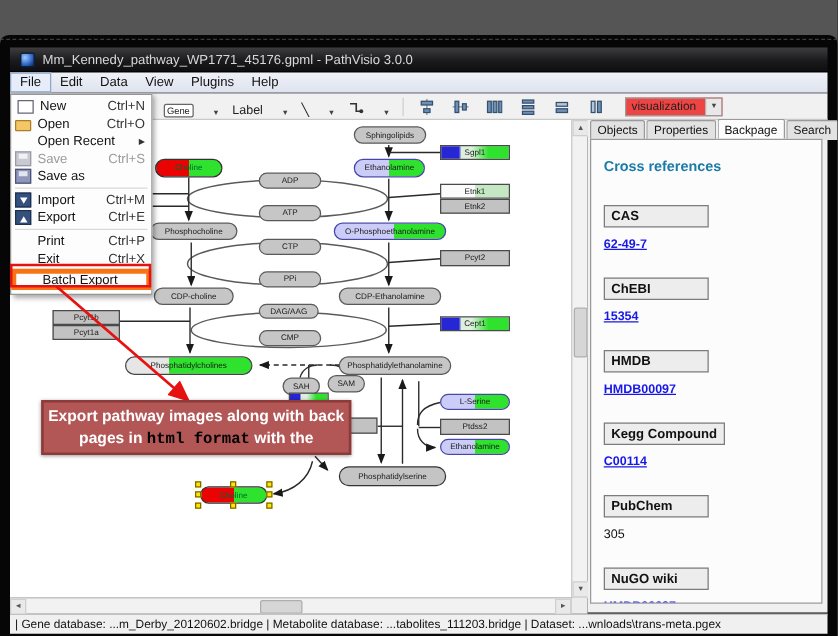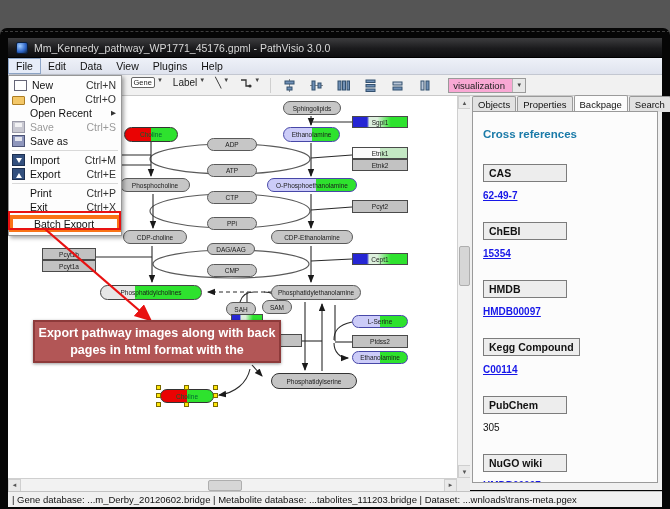--- a/index.html
+++ b/index.html
@@ -15,28 +15,28 @@
             background:radial-gradient(circle at 30% 30%,#9ecbff,#2b62c4 60%,#123);border:1px solid #0a1e3c;}
   .title-text{color:#d8d8d8;font-size:10.5px;white-space:nowrap;}
   .menubar{position:absolute;left:8px;top:30px;width:654px;height:17px;
            background:linear-gradient(#eef1f8,#dfe3ee);border-bottom:1px solid #c3c7d1;
            display:flex;align-items:stretch;font-size:10.5px;color:#111;}
   .mb-item{padding:2px 7px 0 7px;}
   .mb-item.active{background:#e6ecf8;border:1px solid #8ea6c8;padding-top:1px;}
   .toolbar{position:absolute;left:8px;top:47px;width:654px;height:21px;background:#f1f1f1;
            border-bottom:1px solid #c9c9c9;display:flex;align-items:center;font-size:9px;color:#222;}
   .tb-zoom-label{margin-left:6px;margin-right:3px;}
-  .combo{background:#f9a8d4;border:1px solid #9a9a9a;height:15px;display:flex;align-items:center;
+  .combo{background:#ef4444;border:1px solid #9a9a9a;height:15px;display:flex;align-items:center;
          font-size:9.5px;padding-left:4px;position:relative;}
   .combo .arr{margin-left:auto;width:13px;height:100%;background:#e8e8e8;border-left:1px solid #b5b5b5;
               display:flex;align-items:center;justify-content:center;font-size:6px;color:#444;}
   .zoom-combo{width:58px;margin-right:14px;}
   .viz-combo{width:78px;margin-left:10px;}
   .tb-sep{width:1px;height:15px;background:#cfcfcf;margin:0 5px;}
-  .tb-btn{display:flex;align-items:flex-start;margin:0 3px;height:17px;padding:0 2px;}
+  .tb-btn{display:flex;align-items:flex-end;margin:0 3px;height:17px;padding:0 2px;gap:13px;}
   .tb-btn .dd{font-size:6px;color:#444;margin-left:2px;}
   .gene-chip{border:1px solid #666;border-radius:2px;padding:0 2px;font-size:7.5px;background:#fff;}
   .label-chip{font-size:10px;}
   .tb-icon{width:15px;height:15px;display:flex;align-items:center;justify-content:center;margin:0 6px;}
   
   .canvas{position:absolute;left:8px;top:68px;width:449px;height:382px;background:#ffffff;}
   .vscroll{position:absolute;left:457px;top:68px;width:13px;height:382px;background:#f2f2f2;border-left:1px solid #cfcfcf;}
   .hscroll{position:absolute;left:8px;top:450px;width:449px;height:13px;background:#f2f2f2;border-top:1px solid #cfcfcf;
            display:flex;align-items:center;}
   .scroll-btn{width:13px;height:13px;font-size:6px;color:#555;display:flex;align-items:center;justify-content:center;
@@ -99,21 +99,21 @@
   .crossref-value.link{color:#1717e8;font-weight:bold;text-decoration:underline;}
   
   .statusbar{position:absolute;left:8px;top:463px;width:654px;height:16px;background:#f0f0f0;
              border-top:1px solid #c2c2c2;display:flex;align-items:center;font-size:9.5px;color:#111;
              padding-left:4px;white-space:nowrap;overflow:hidden;}
   
   #annot-layer{position:absolute;left:0;top:0;width:670px;height:509px;pointer-events:none;z-index:40;}
   .callout{position:absolute;left:33px;top:292px;width:248px;z-index:41;background:#b25656;
            border:2px solid #8d3a3a;box-shadow:0 1px 3px rgba(0,0,0,.4);color:#fff;font-weight:bold;
            font-size:12.5px;line-height:1.32;text-align:center;padding:3px 1px;}
-  .callout .hl{color:#ffffff;}
+  .callout .hl{color:#000000;font-family:Liberation Mono, monospace;}
 </style>
 </head>
 <body>
 
 <div class="page">
   <div class="frame-dash" style="top:3px"></div>
   <div class="frame-dash" style="top:497px"></div>
 
   <div class="titlebar">
     <div class="app-icon"></div>

